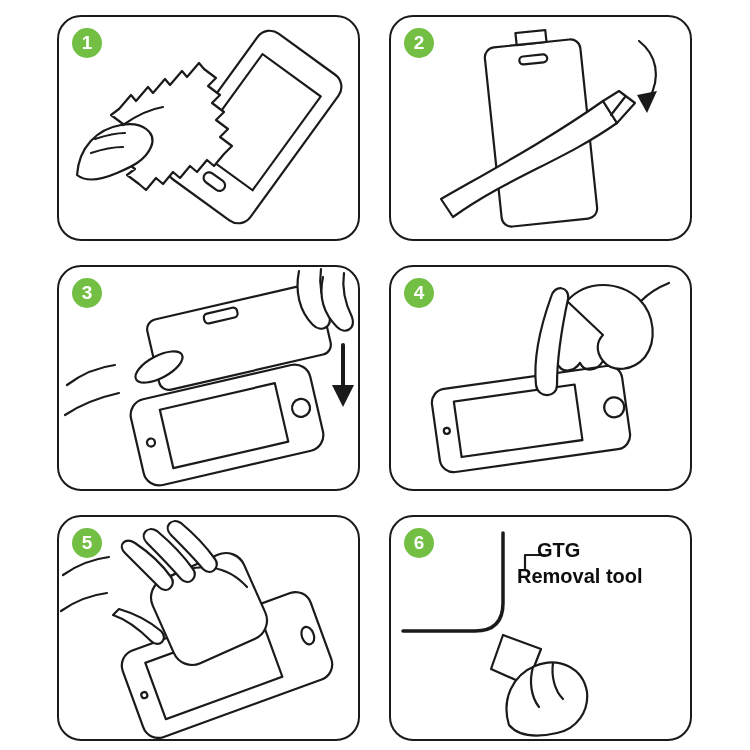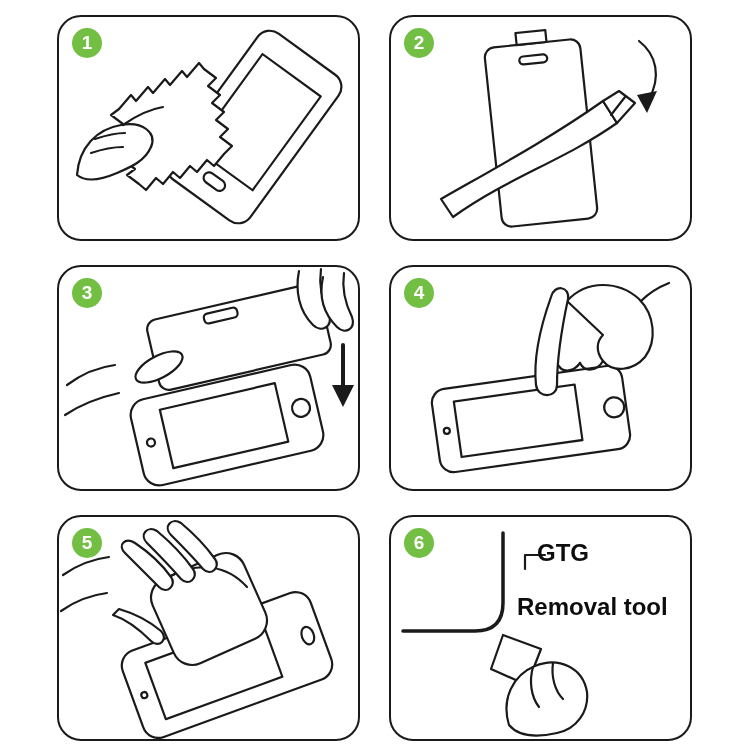--- a/index.html
+++ b/index.html
@@ -11,24 +11,24 @@
   .p5{left:57px;top:515px}.p6{left:389px;top:515px}
   .badge{position:absolute;left:13px;top:11px;width:30px;height:30px;border-radius:50%;
          background:#72BF44;color:#ffffff;font-weight:bold;font-size:19px;line-height:30px;
          text-align:center;z-index:3;}
   .illu{position:absolute;left:0;top:0;width:299px;height:222px;}
   .illu path,.illu rect,.illu circle,.illu ellipse,.illu line,.illu polygon{
       stroke:#1a1a1a;stroke-width:2.2;fill:none;stroke-linecap:round;stroke-linejoin:round;}
   .illu .wf{fill:#ffffff;}
   .illu .bk{fill:#1a1a1a;stroke:none;}
   .illu .thick{stroke-width:3.5;}
-  .step6-label{position:absolute;left:126px;top:20px;font-weight:bold;font-size:24px;
+  .step6-label{position:absolute;left:126px;top:20px;font-weight:bold;font-size:20px;
          color:#0d0d0d;line-height:1.3;white-space:nowrap;z-index:2;}
   .step6-label .l1{display:block;padding-left:20px;}
-  .step6-label .l2{display:block;margin-top:23px;}
+  .step6-label .l2{display:block;}
 </style>
 </head>
 <body>
 
 <div class="board">
 
   <div class="panel p1">
     <div class="badge">1</div>
     <svg class="illu" viewBox="0 0 299 222">
       <g transform="translate(195,110) rotate(36)">

